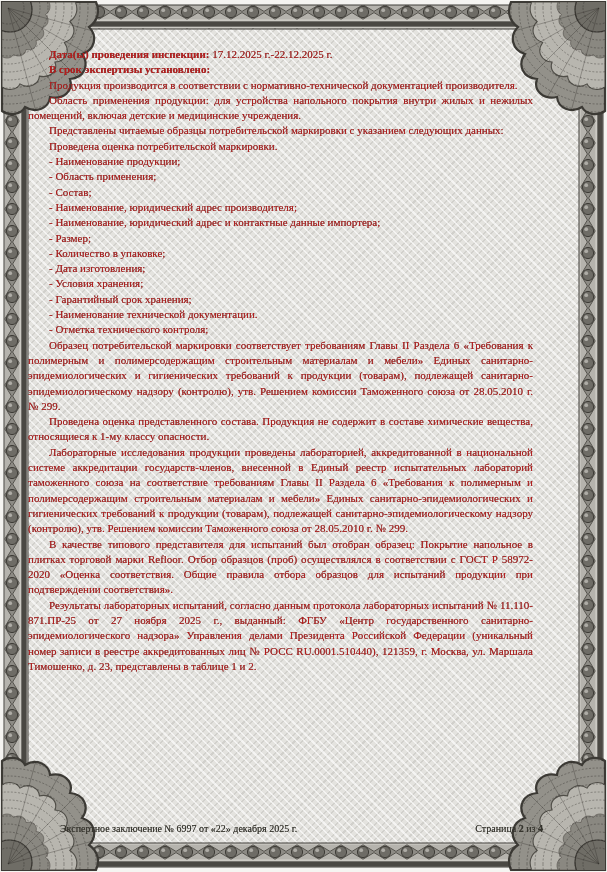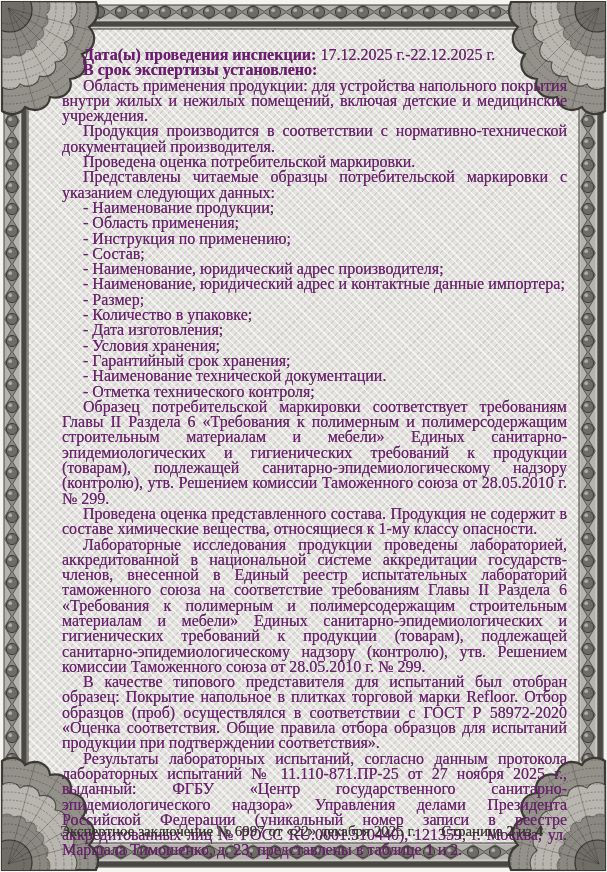--- a/index.html
+++ b/index.html
@@ -13,32 +13,32 @@
   
   .interior{
     position:absolute;left:26px;top:27px;right:26px;bottom:27px;
     background-color:#e4e3df;
     background-image:
       repeating-linear-gradient(45deg, rgba(255,255,255,.62) 0 1.5px, rgba(0,0,0,0) 1.5px 5.5px),
       repeating-linear-gradient(-45deg, rgba(118,116,110,.17) 0 1.5px, rgba(0,0,0,0) 1.5px 5.5px);
   }
   .frame{position:absolute;left:0;top:0;}
   .content{
-    position:absolute;left:62px;top:47px;width:505px;
-    color:#701a75;
-    font-size:16px;line-height:15.3px;
+    position:absolute;left:28px;top:47px;width:505px;
+    color:#b91c1c;
+    font-size:11px;line-height:15.3px;
     text-align:justify;
     text-shadow:0 0 .45px rgba(52,50,44,.75);
   }
   .content p{margin:0;text-indent:21px;}
   .content .b{font-weight:bold;}
   .footer{
     position:absolute;left:60px;right:64px;top:823px;
     display:flex;justify-content:space-between;align-items:center;
-    font-size:15px;color:#35342d;
+    font-size:10px;color:#35342d;
     text-shadow:0 0 .4px rgba(52,50,44,.7);
   }
   .footer .pg b{font-weight:bold;}
 </style>
 </head>
 <body>
 
 <div class="page">
 
   <div class="interior"></div>
@@ -112,29 +112,28 @@
     <use href="#cornerArt" transform="translate(2,2)"></use>
     <use href="#cornerArt" transform="translate(605,2) scale(-1,1)"></use>
     <use href="#cornerArt" transform="translate(2,870) scale(1,-1)"></use>
     <use href="#cornerArt" transform="translate(605,870) scale(-1,-1)"></use>
   </svg>
 
   <div class="content">
     <p><span class="b">Дата(ы) проведения инспекции:</span> <span>17.12.2025 г.-22.12.2025 г.</span></p>
     <p class="b">В срок экспертизы установлено:</p>
 
+    <p>Продукция производится в соответствии с нормативно-технической документацией производителя.</p>
     <p>Область применения продукции: для устройства напольного покрытия внутри жилых и нежилых помещений, включая детские и медицинские учреждения.</p>
-    <p>Продукция производится в соответствии с нормативно-технической документацией производителя.</p>
+    <p>Представлены читаемые образцы потребительской маркировки с указанием следующих данных:</p>
     <p>Проведена оценка потребительской маркировки.</p>
-    <p>Представлены читаемые образцы потребительской маркировки с указанием следующих данных:</p>
 
     <div>
       <p>- Наименование продукции;</p>
       <p>- Область применения;</p>
-      <p>- Инструкция по применению;</p>
       <p>- Состав;</p>
       <p>- Наименование, юридический адрес производителя;</p>
       <p>- Наименование, юридический адрес и контактные данные импортера;</p>
       <p>- Размер;</p>
       <p>- Количество в упаковке;</p>
       <p>- Дата изготовления;</p>
       <p>- Условия хранения;</p>
       <p>- Гарантийный срок хранения;</p>
       <p>- Наименование технической документации.</p>
       <p>- Отметка технического контроля;</p>

